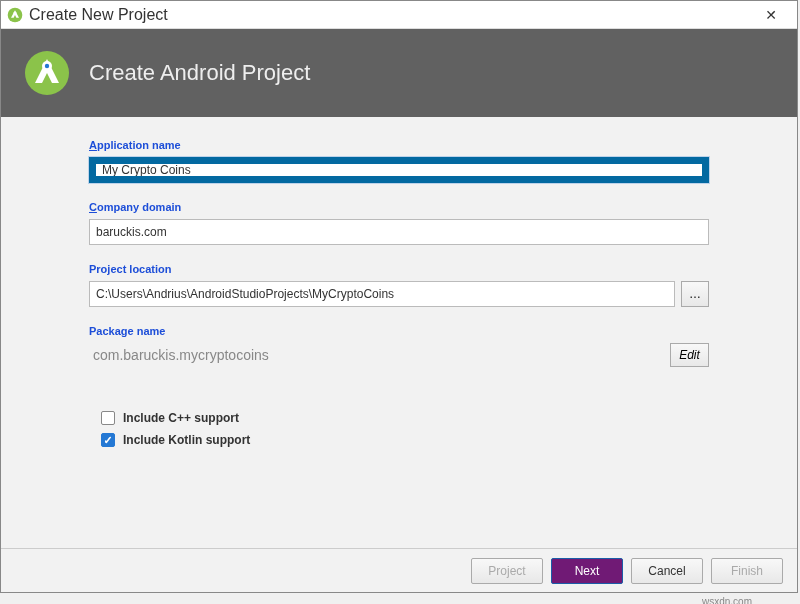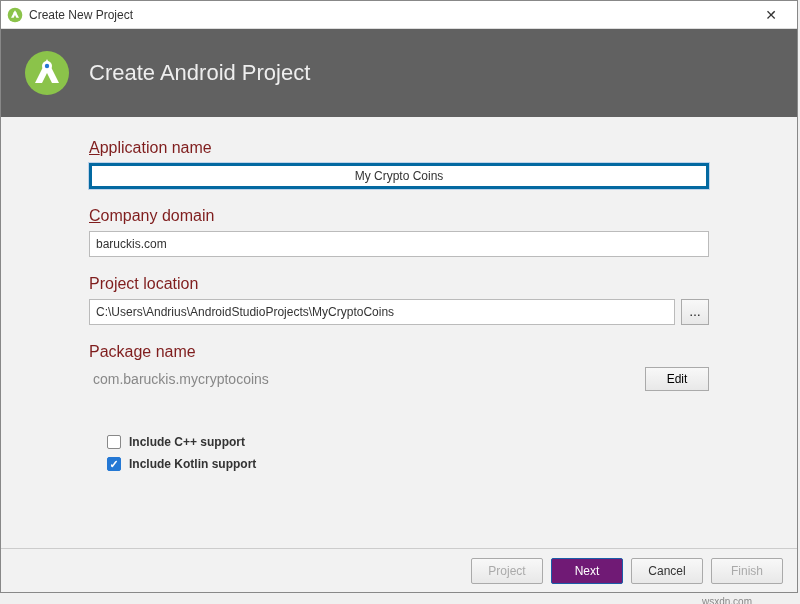--- a/index.html
+++ b/index.html
@@ -27,21 +27,21 @@
       align-items: center;
       padding: 0 6px;
     }
     .titlebar .app-icon {
       width: 16px; height: 16px;
       margin-right: 6px;
       display: inline-flex;
     }
     .titlebar .title {
       flex: 1;
-      font-size: 12px;
+      font-size: 16px;
       color: #333;
     }
     .titlebar .close {
       width: 40px;
       height: 24px;
       display: flex;
       align-items: center;
       justify-content: center;
       font-size: 14px;
       color: #333;
@@ -65,41 +65,40 @@
       color: #eee;
     }
     .content {
       flex: 1;
       background: #f2f2f2;
       padding: 22px 88px 10px 88px;
       overflow: auto;
     }
     .field-group { margin-bottom: 18px; }
     .field-label {
-      font-size: 16px;
-      font-weight: 400;
-      color: #7f1d1d;
+      font-size: 11px;
+      font-weight: 700;
+      color: #1d4ed8;
       margin-bottom: 6px;
       display: block;
     }
     .underline-first { text-decoration: underline; }
     .text-input {
       width: 100%;
       height: 26px;
       padding: 3px 6px;
       font-size: 12px;
       border: 1px solid #bbb;
       background: #fff;
       color: #333;
       outline: none;
     }
     .text-input.focused {
-      border: 3px solid #0369a1;
+      border: 7px solid #0369a1;
       box-shadow: 0 0 0 1px rgba(36,120,212,0.25);
-      text-align: center;
     }
     .location-row {
       display: flex;
       gap: 6px;
     }
     .location-row .text-input { flex: 1; }
     .browse-btn {
       width: 28px; height: 26px;
       border: 1px solid #aaa;
       background: linear-gradient(#f8f8f8,#e8e8e8);
@@ -110,30 +109,31 @@
       display: flex;
       align-items: center;
       justify-content: space-between;
     }
     .package-value {
       font-size: 14px;
       color: #888;
       padding: 2px 4px;
     }
     .edit-btn {
-      width: 64px; height: 24px;
+      width: 39px; height: 24px;
       border: 1px solid #aaa;
       background: linear-gradient(#f8f8f8,#e8e8e8);
       font-size: 12px;
       cursor: pointer;
+      font-style: italic;
     }
     .checkbox-row {
       display: flex;
       align-items: center;
-      margin: 8px 0 4px 18px;
+      margin: 8px 0 4px 12px;
       font-size: 12px;
       font-weight: 600;
       color: #333;
     }
     .checkbox {
       width: 14px; height: 14px;
       border: 1px solid #888;
       border-radius: 2px;
       margin-right: 8px;
       display: inline-flex;

